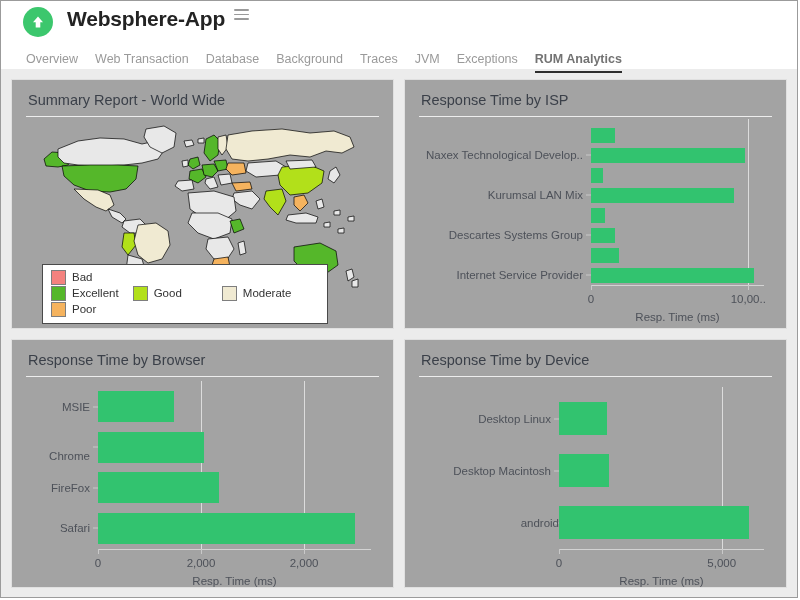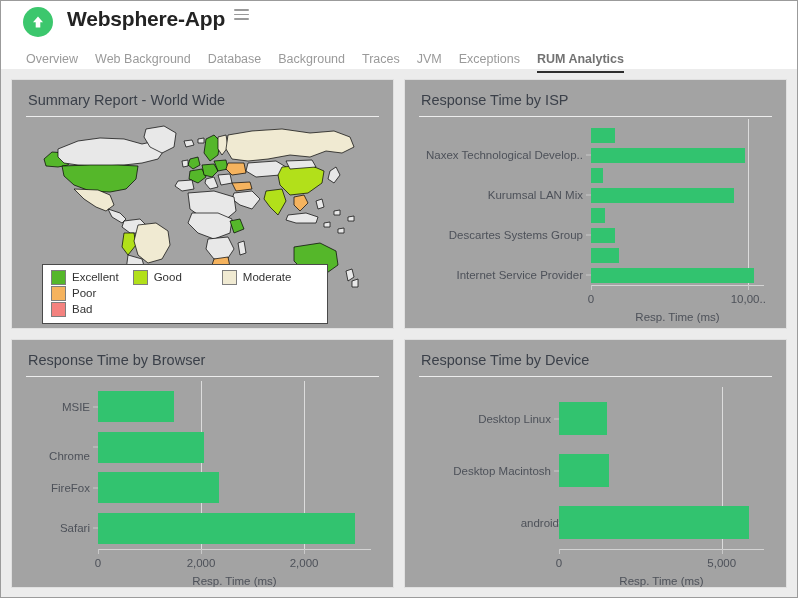--- a/index.html
+++ b/index.html
@@ -127,21 +127,21 @@
       </div>
       <div class="apptitle">Websphere-App</div>
       <div class="hamburger">
         <i></i>
           <i></i>
           <i></i>
       </div>
     </div>
     <div class="tabs">
       <div class="tab">Overview</div>
-      <div class="tab">Web Background</div>
+      <div class="tab">Web Transaction</div>
       <div class="tab">Database</div>
       <div class="tab">Background</div>
       <div class="tab">Traces</div>
       <div class="tab">JVM</div>
       <div class="tab">Exceptions</div>
       <div class="tab active">RUM Analytics</div>
     </div>
   </div>
 
   <div class="content">
@@ -240,41 +240,41 @@
             <path d="M310 98 L316 97 L316 102 L310 102 Z" fill="#e8e8e8"></path>
             <path d="M296 92 L302 91 L302 96 L296 96 Z" fill="#e8e8e8"></path>
             <path d="M160 20 L166 19 L166 24 L160 24 Z" fill="#e8e8e8"></path>
           </g>
         </svg>
       </div>
 
       <div class="legend">
         <div class="legend-row">
           <div class="leg-item">
+            <span class="swatch" style="background:#f4827f"></span>
+            <span class="leg-label">Bad</span>
+          </div>
+        </div>
+        <div class="legend-row">
+          <div class="leg-item">
             <span class="swatch" style="background:#55b72a"></span>
             <span class="leg-label">Excellent</span>
           </div>
           <div class="leg-item">
             <span class="swatch" style="background:#b2e01a"></span>
             <span class="leg-label">Good</span>
           </div>
           <div class="leg-spacer"></div>
           <div class="leg-item">
             <span class="swatch" style="background:#f0ead2"></span>
             <span class="leg-label">Moderate</span>
           </div>
           <div class="leg-item">
             <span class="swatch" style="background:#f5b35e"></span>
             <span class="leg-label">Poor</span>
-          </div>
-        </div>
-        <div class="legend-row">
-          <div class="leg-item">
-            <span class="swatch" style="background:#f4827f"></span>
-            <span class="leg-label">Bad</span>
           </div>
         </div>
       </div>
     </div>
 
     <div class="panel">
       <div class="panel-title">Response Time by ISP</div>
       <div class="chart isp">
         <div class="plot" id="plot-isp">
             <div class="gridline" style="left:329.27272727272725px;top:0px;height:166px;"></div>

